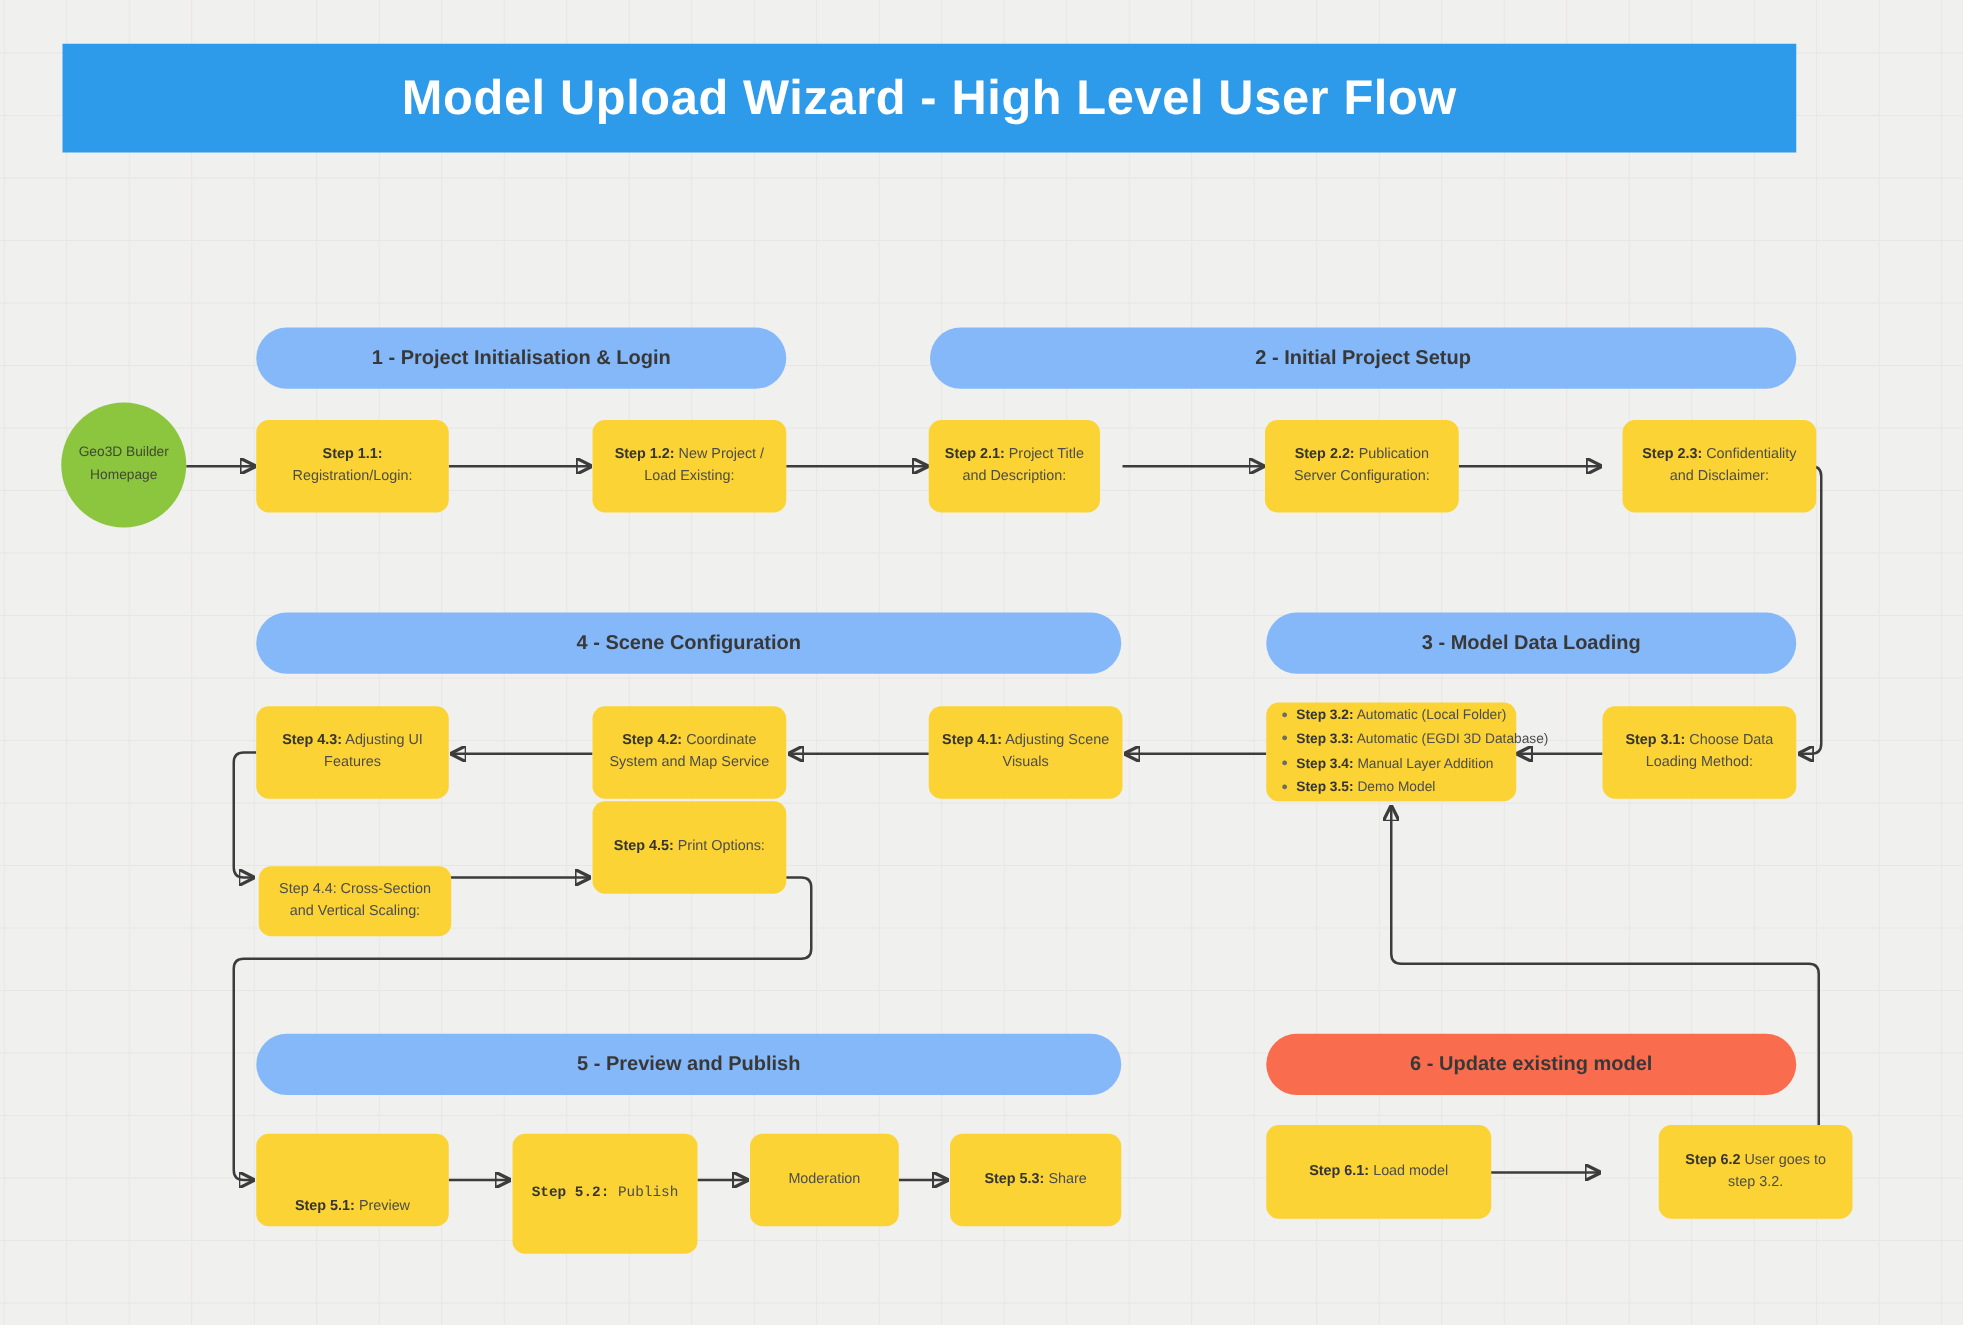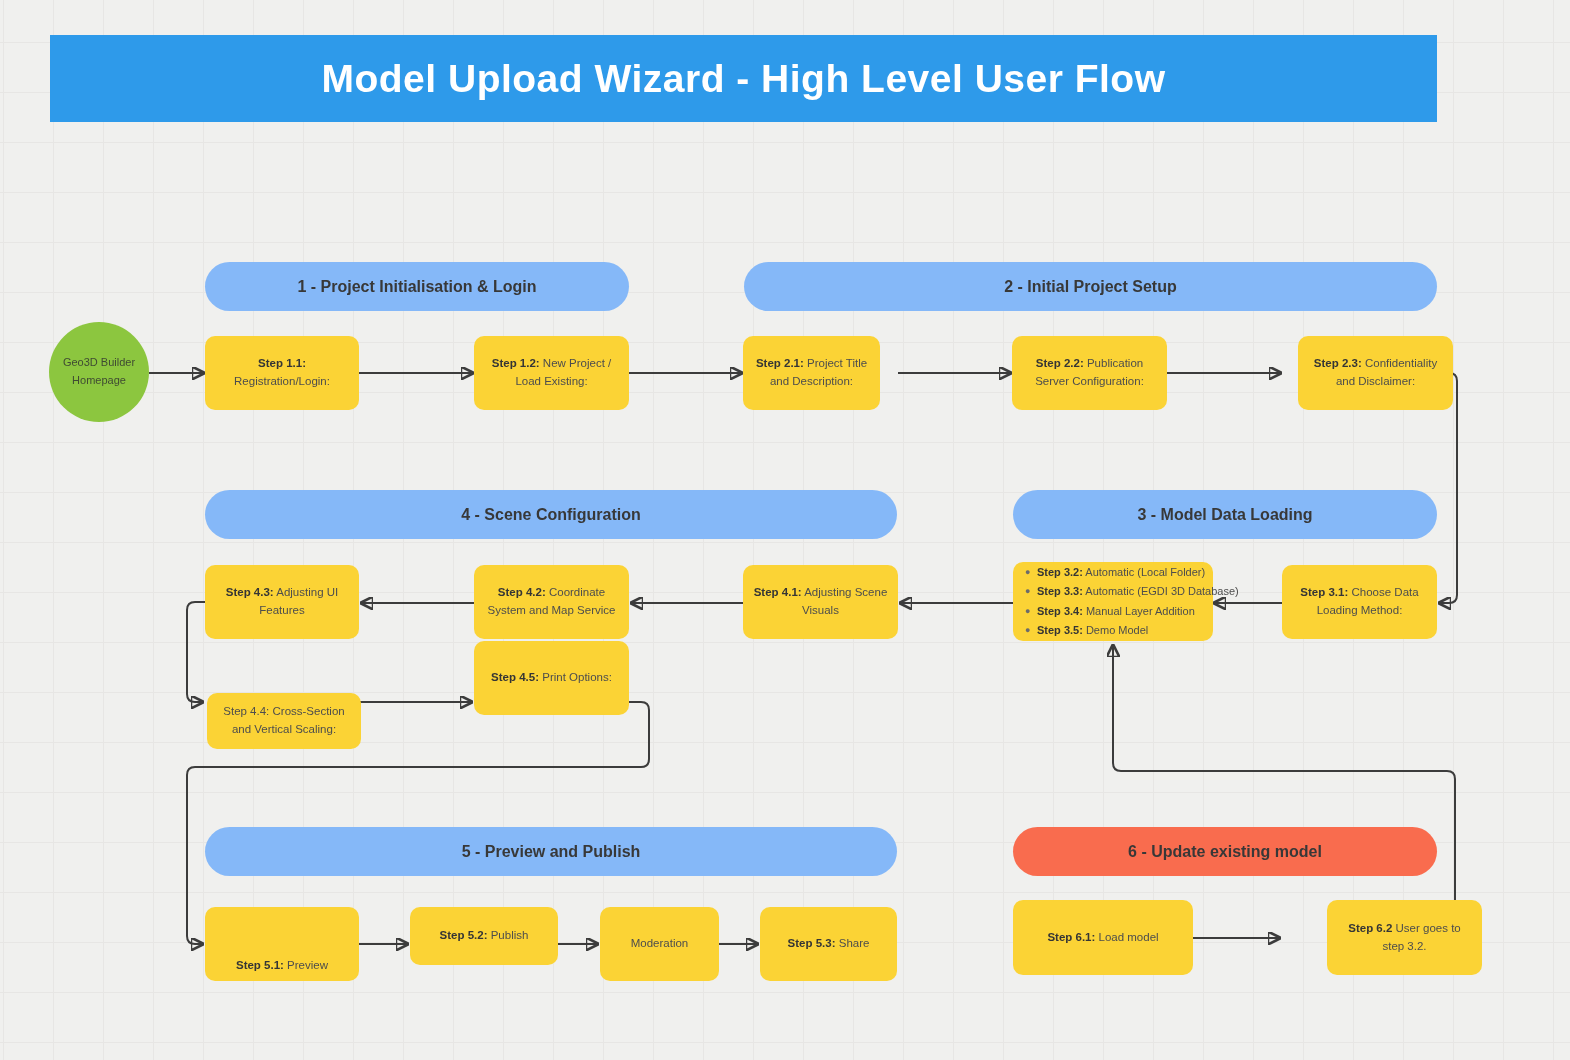--- a/index.html
+++ b/index.html
@@ -142,21 +142,21 @@
   <div class="node" style="left:207px;top:665px;width:154px;height:56px;margin-top:28px;">
     <span><b></b><span>Step 4.4: Cross-Section and Vertical Scaling:</span></span>
   </div>
   <div class="node" style="left:474px;top:641px;width:155px;height:74px;">
     <span><b>Step 4.5:</b><span> Print Options:</span></span>
   </div>
 
   <div class="node" style="left:205px;top:907px;width:154px;height:74px;align-items:flex-end;">
     <span><b>Step 5.1:</b><span> Preview</span></span>
   </div>
-  <div class="node" style="left:410px;top:907px;width:148px;height:58px;">
+  <div class="node" style="left:410px;top:907px;width:148px;height:96px;font-family:Liberation Mono, monospace;">
     <span><b>Step 5.2:</b><span> Publish</span></span>
   </div>
   <div class="node" style="left:600px;top:907px;width:119px;height:74px;">
     <span><b></b><span>Moderation</span></span>
   </div>
   <div class="node" style="left:760px;top:907px;width:137px;height:74px;">
     <span><b>Step 5.3:</b><span> Share</span></span>
   </div>
   <div class="node" style="left:1013px;top:900px;width:180px;height:75px;">
     <span><b>Step 6.1:</b><span> Load model</span></span>

